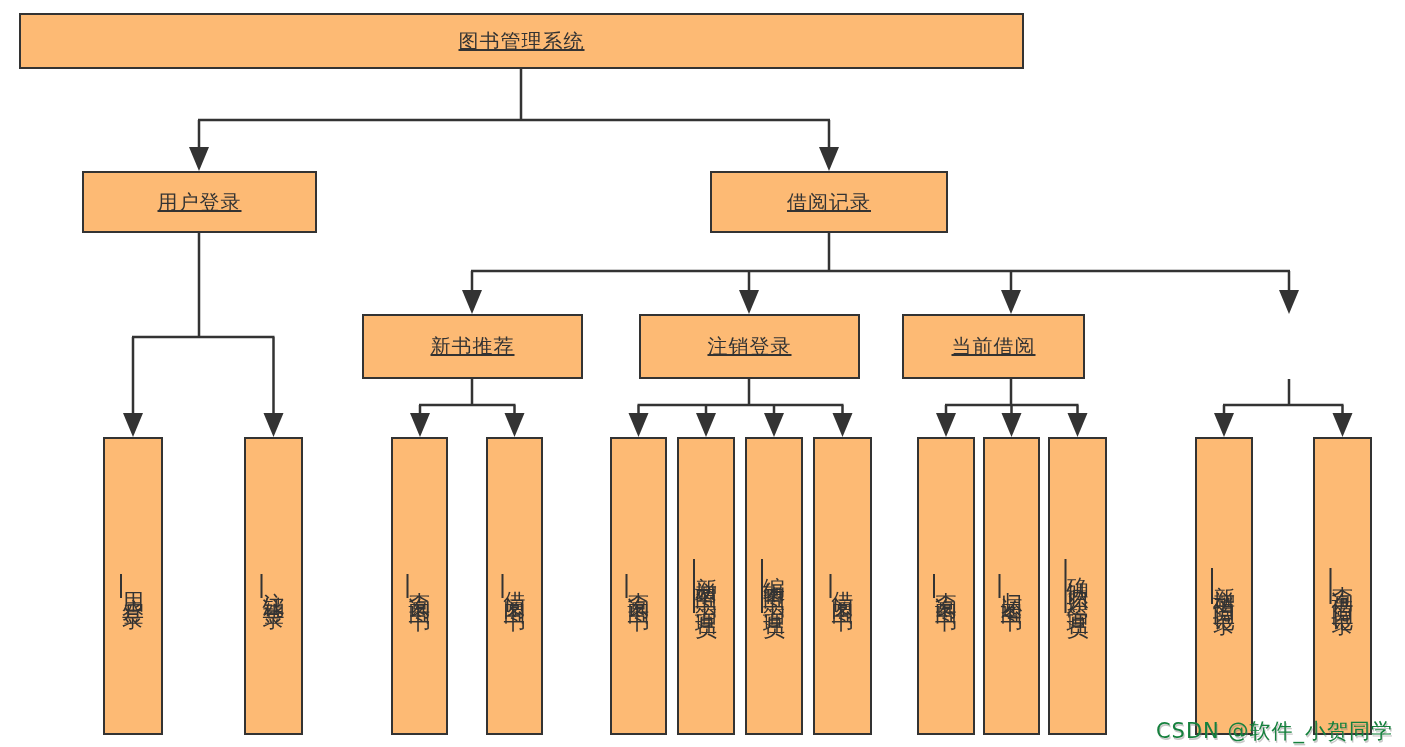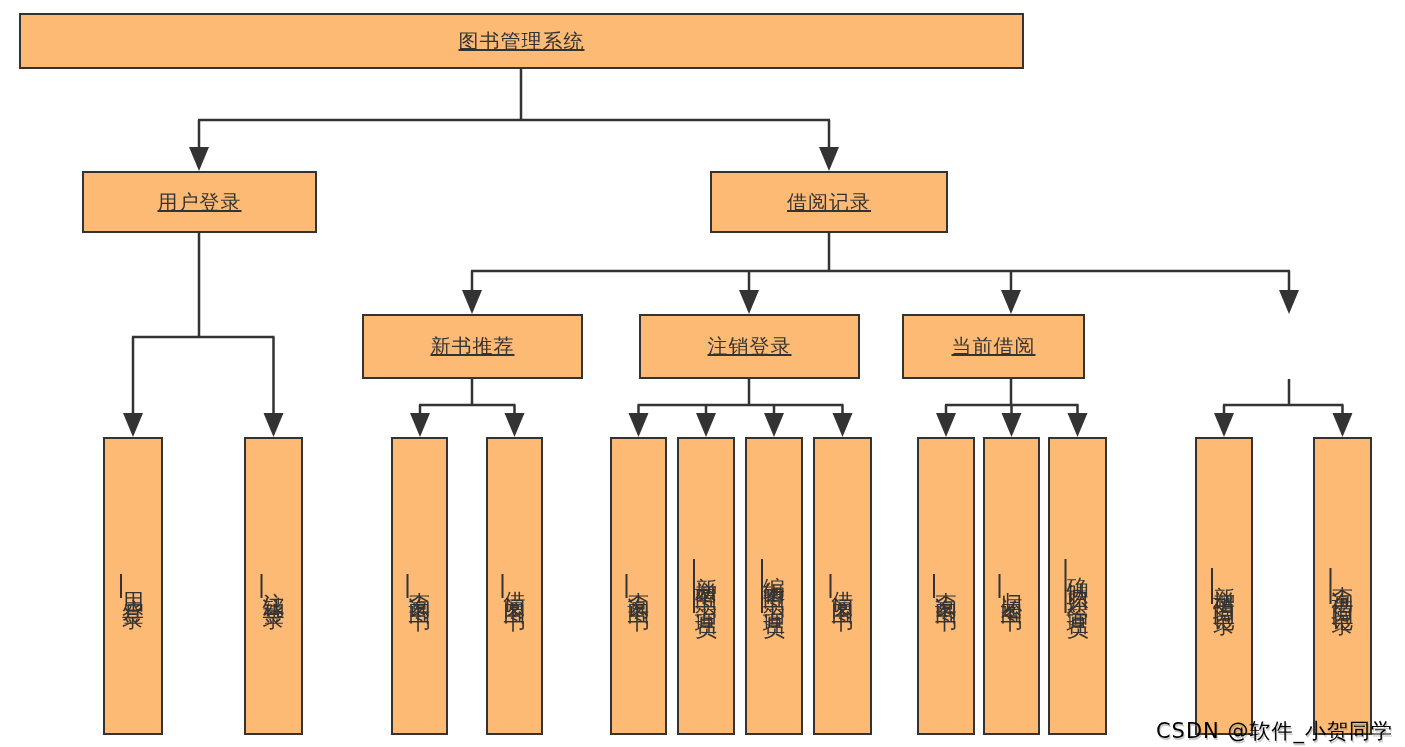--- a/index.html
+++ b/index.html
@@ -47,21 +47,21 @@
     text-orientation: mixed;
     letter-spacing: 6px;
     line-height: 1;
     white-space: nowrap;
   }
   .watermark {
     position: absolute;
     right: 12px;
     bottom: 2px;
     font-size: 21px;
-    color: #000000;
+    color: #15803d;
     text-shadow: 1px 2px 0 rgba(130,130,130,0.45);
     letter-spacing: 1px;
     white-space: nowrap;
   }
 </style>
 </head>
 <body>
 
 <div class="canvas">
 

